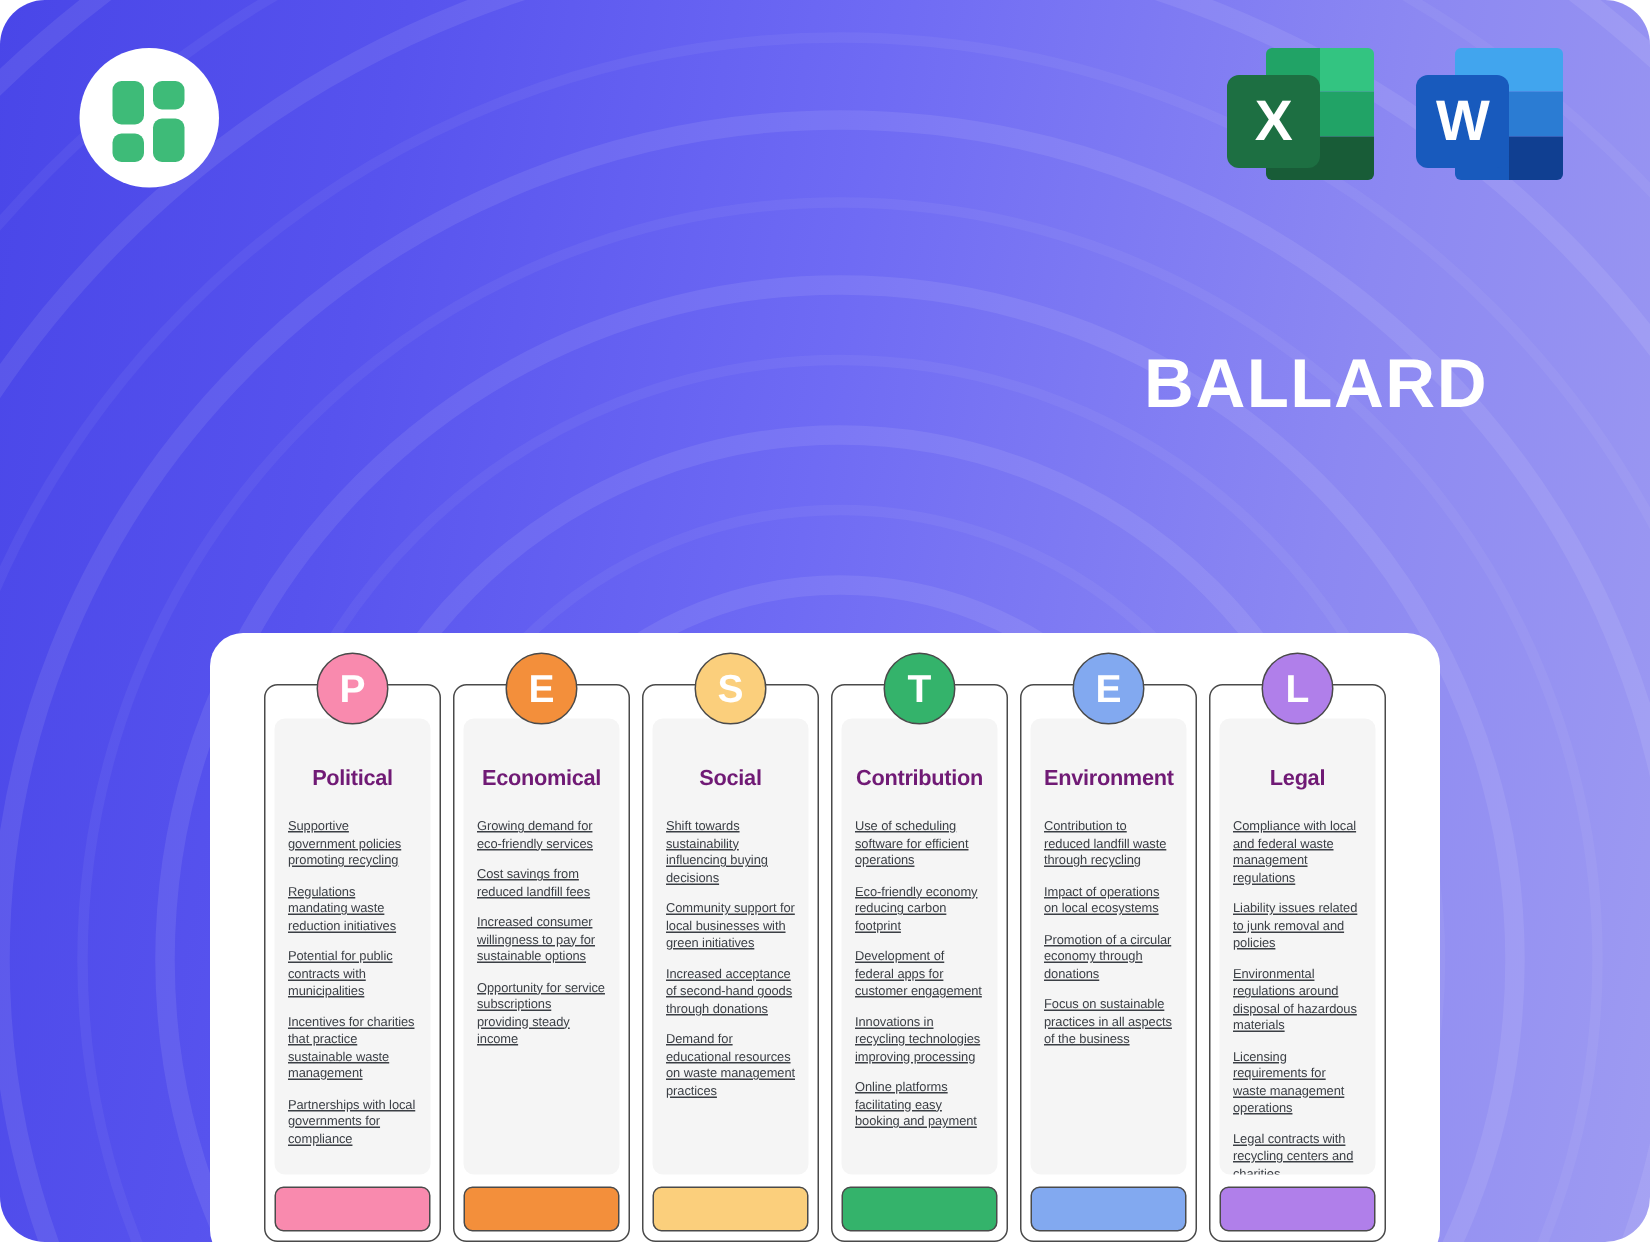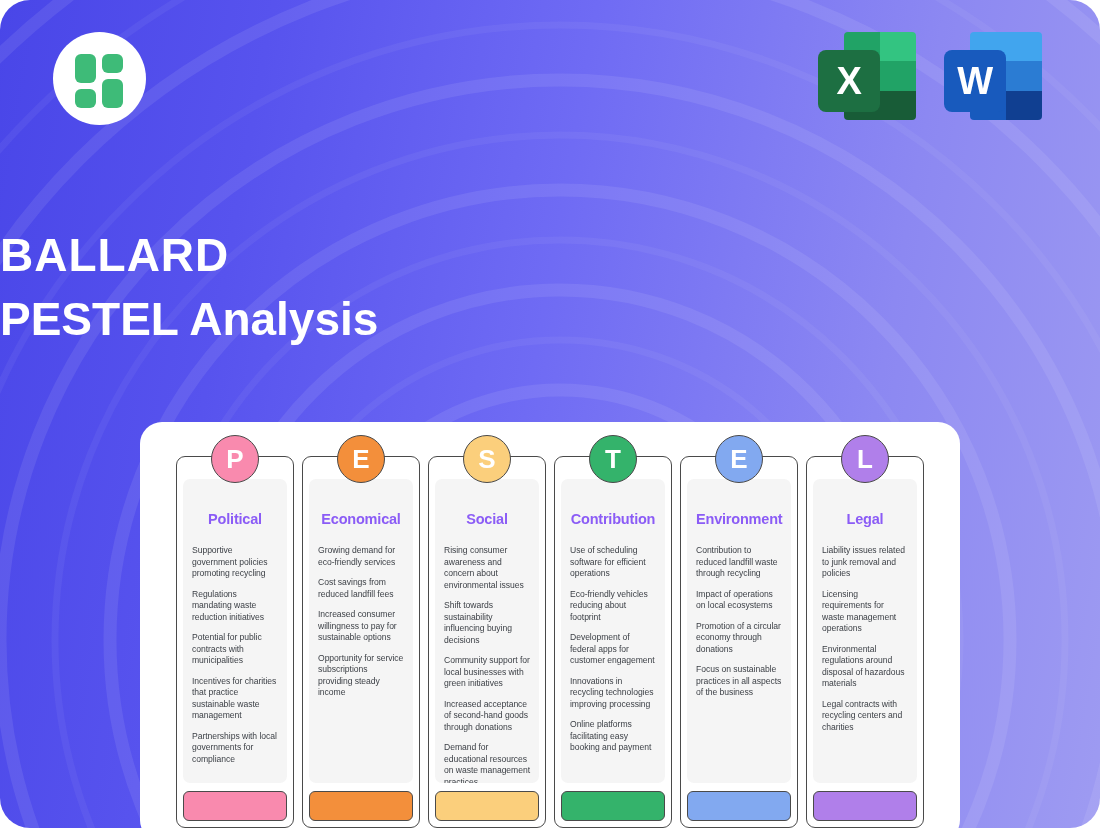--- a/index.html
+++ b/index.html
@@ -92,21 +92,21 @@
     font-size: 38px;
     font-weight: bold;
     letter-spacing: -0.5px;
   }
 
   
   #title-block {
     position: absolute;
     left: 0; top: 225px;
     width: 992px;
-    text-align: left;
+    text-align: right;
     color: #ffffff;
   }
   #title-line1 {
     font-size: 46px;
     font-weight: bold;
     letter-spacing: 1px;
     line-height: 60px;
   }
   #title-line2 {
     font-size: 46px;
@@ -171,33 +171,34 @@
     padding: 10px 9px 0 9px;
     display: flex;
     flex-direction: column;
     overflow: hidden;
   }
 
   .col-title {
     text-align: center;
     font-size: 14.5px;
     font-weight: bold;
-    color: #8b5cf6;
+    color: #701a75;
     margin-top: 22px;
     margin-bottom: 18px;
     letter-spacing: -0.2px;
   }
 
   .col-points { display: flex; flex-direction: column; gap: 9px; }
 
   .col-point {
     font-size: 8.6px;
     line-height: 11.5px;
     color: #3b3f45;
     letter-spacing: -0.05px;
+    text-decoration: underline;
   }
 
   .col-footer {
     height: 30px;
     border: 1.4px solid #4a4a4a;
     border-radius: 6px;
     margin-top: 8px;
     flex: 0 0 auto;
   }
 </style>
@@ -270,21 +271,20 @@
           <div class="oi-cell" style="background:#103F91"></div>
         </div>
       </div>
       <div class="oi-badge" style="background:#185ABD">W</div>
     </div>
 
   </div>
 
   <div id="title-block">
     <div id="title-line1">BALLARD</div>
-    <div id="title-line2">PESTEL Analysis</div>
   </div>
 
   <div id="white-card"></div>
 
   <div id="columns">
       <div class="pestel-col">
         <div class="col-badge" style="background: rgb(249, 138, 174);">P</div>
         <div class="col-inner">
           <div class="col-title">Political</div>
           <div class="col-points">
@@ -308,36 +308,35 @@
             <div class="col-point">Opportunity for service subscriptions providing steady income</div>
           </div>
         </div>
         <div class="col-footer" style="background: rgb(243, 143, 59);"></div>
       </div>
       <div class="pestel-col">
         <div class="col-badge" style="background: rgb(251, 207, 124);">S</div>
         <div class="col-inner">
           <div class="col-title">Social</div>
           <div class="col-points">
-            <div class="col-point">Rising consumer awareness and concern about environmental issues</div>
             <div class="col-point">Shift towards sustainability influencing buying decisions</div>
             <div class="col-point">Community support for local businesses with green initiatives</div>
             <div class="col-point">Increased acceptance of second-hand goods through donations</div>
             <div class="col-point">Demand for educational resources on waste management practices</div>
           </div>
         </div>
         <div class="col-footer" style="background: rgb(251, 207, 124);"></div>
       </div>
       <div class="pestel-col">
         <div class="col-badge" style="background: rgb(52, 179, 107);">T</div>
         <div class="col-inner">
           <div class="col-title">Contribution</div>
           <div class="col-points">
             <div class="col-point">Use of scheduling software for efficient operations</div>
-            <div class="col-point">Eco-friendly vehicles reducing about footprint</div>
+            <div class="col-point">Eco-friendly economy reducing carbon footprint</div>
             <div class="col-point">Development of federal apps for customer engagement</div>
             <div class="col-point">Innovations in recycling technologies improving processing</div>
             <div class="col-point">Online platforms facilitating easy booking and payment</div>
           </div>
         </div>
         <div class="col-footer" style="background: rgb(52, 179, 107);"></div>
       </div>
       <div class="pestel-col">
         <div class="col-badge" style="background: rgb(130, 169, 240);">E</div>
         <div class="col-inner">
@@ -349,23 +348,24 @@
             <div class="col-point">Focus on sustainable practices in all aspects of the business</div>
           </div>
         </div>
         <div class="col-footer" style="background: rgb(130, 169, 240);"></div>
       </div>
       <div class="pestel-col">
         <div class="col-badge" style="background: rgb(176, 127, 234);">L</div>
         <div class="col-inner">
           <div class="col-title">Legal</div>
           <div class="col-points">
+            <div class="col-point">Compliance with local and federal waste management regulations</div>
             <div class="col-point">Liability issues related to junk removal and policies</div>
+            <div class="col-point">Environmental regulations around disposal of hazardous materials</div>
             <div class="col-point">Licensing requirements for waste management operations</div>
-            <div class="col-point">Environmental regulations around disposal of hazardous materials</div>
             <div class="col-point">Legal contracts with recycling centers and charities</div>
           </div>
         </div>
         <div class="col-footer" style="background: rgb(176, 127, 234);"></div>
       </div>
     </div>
 
 </div>
 
 </body></html>

